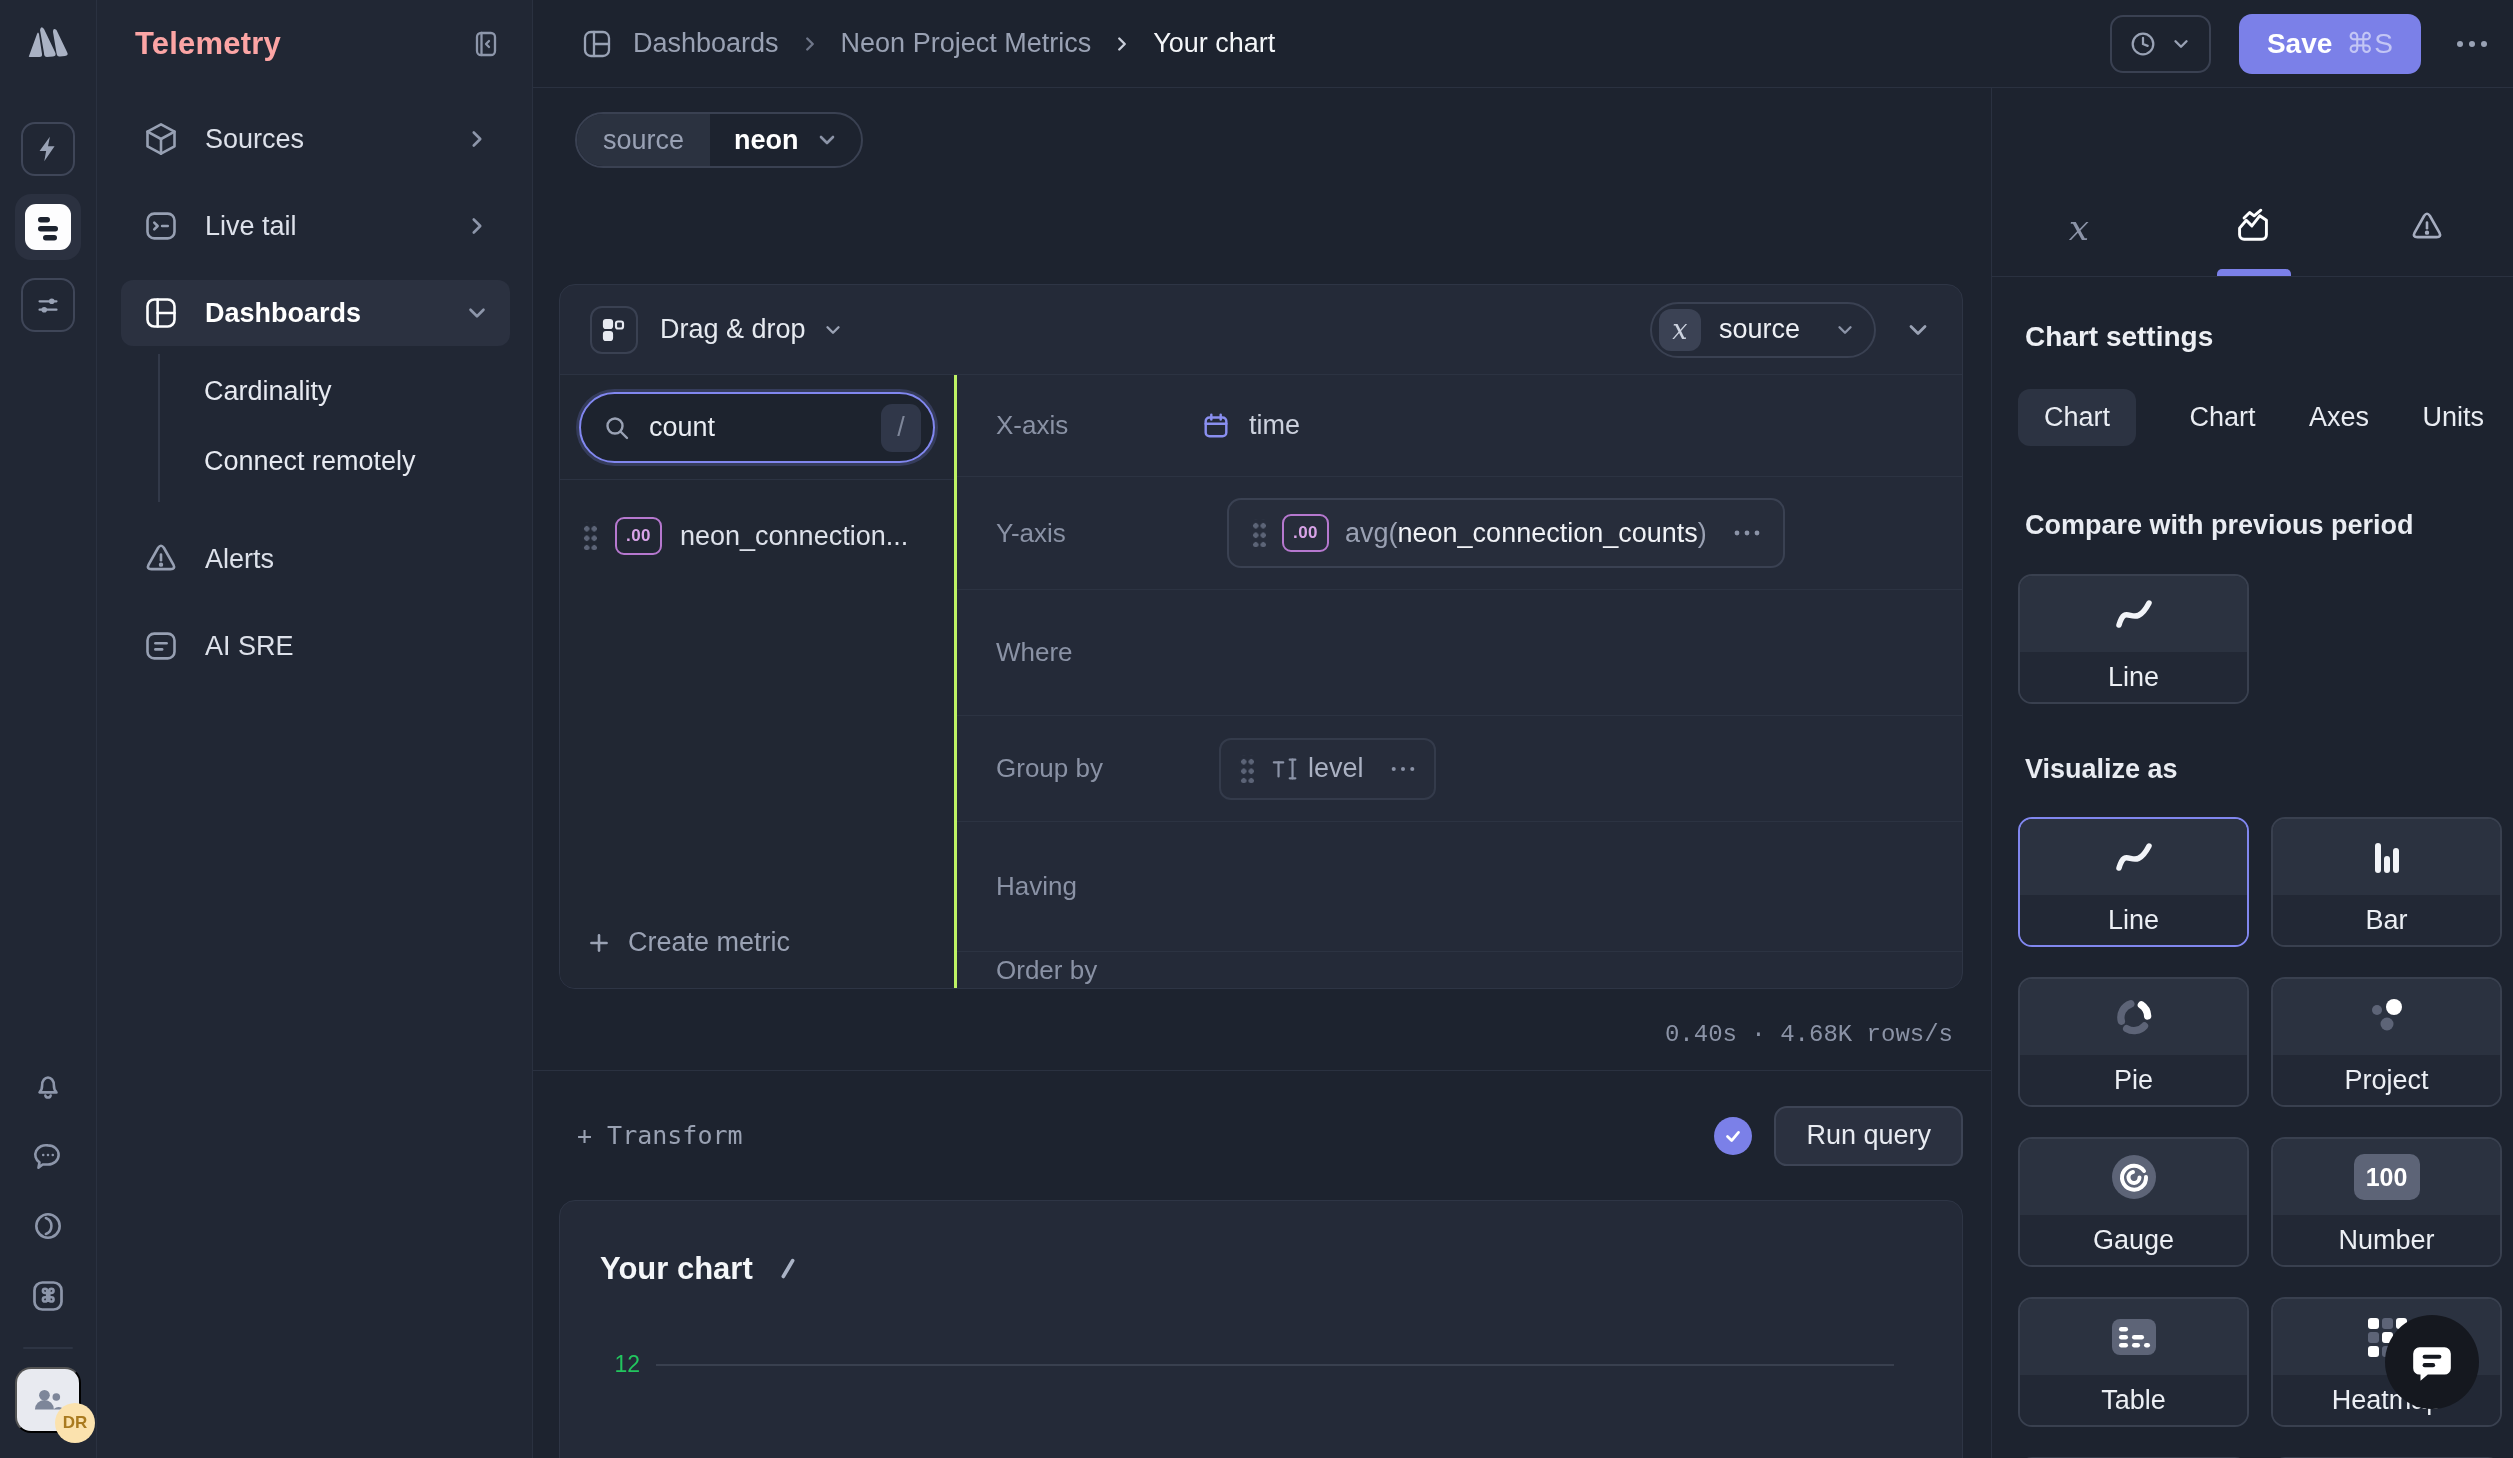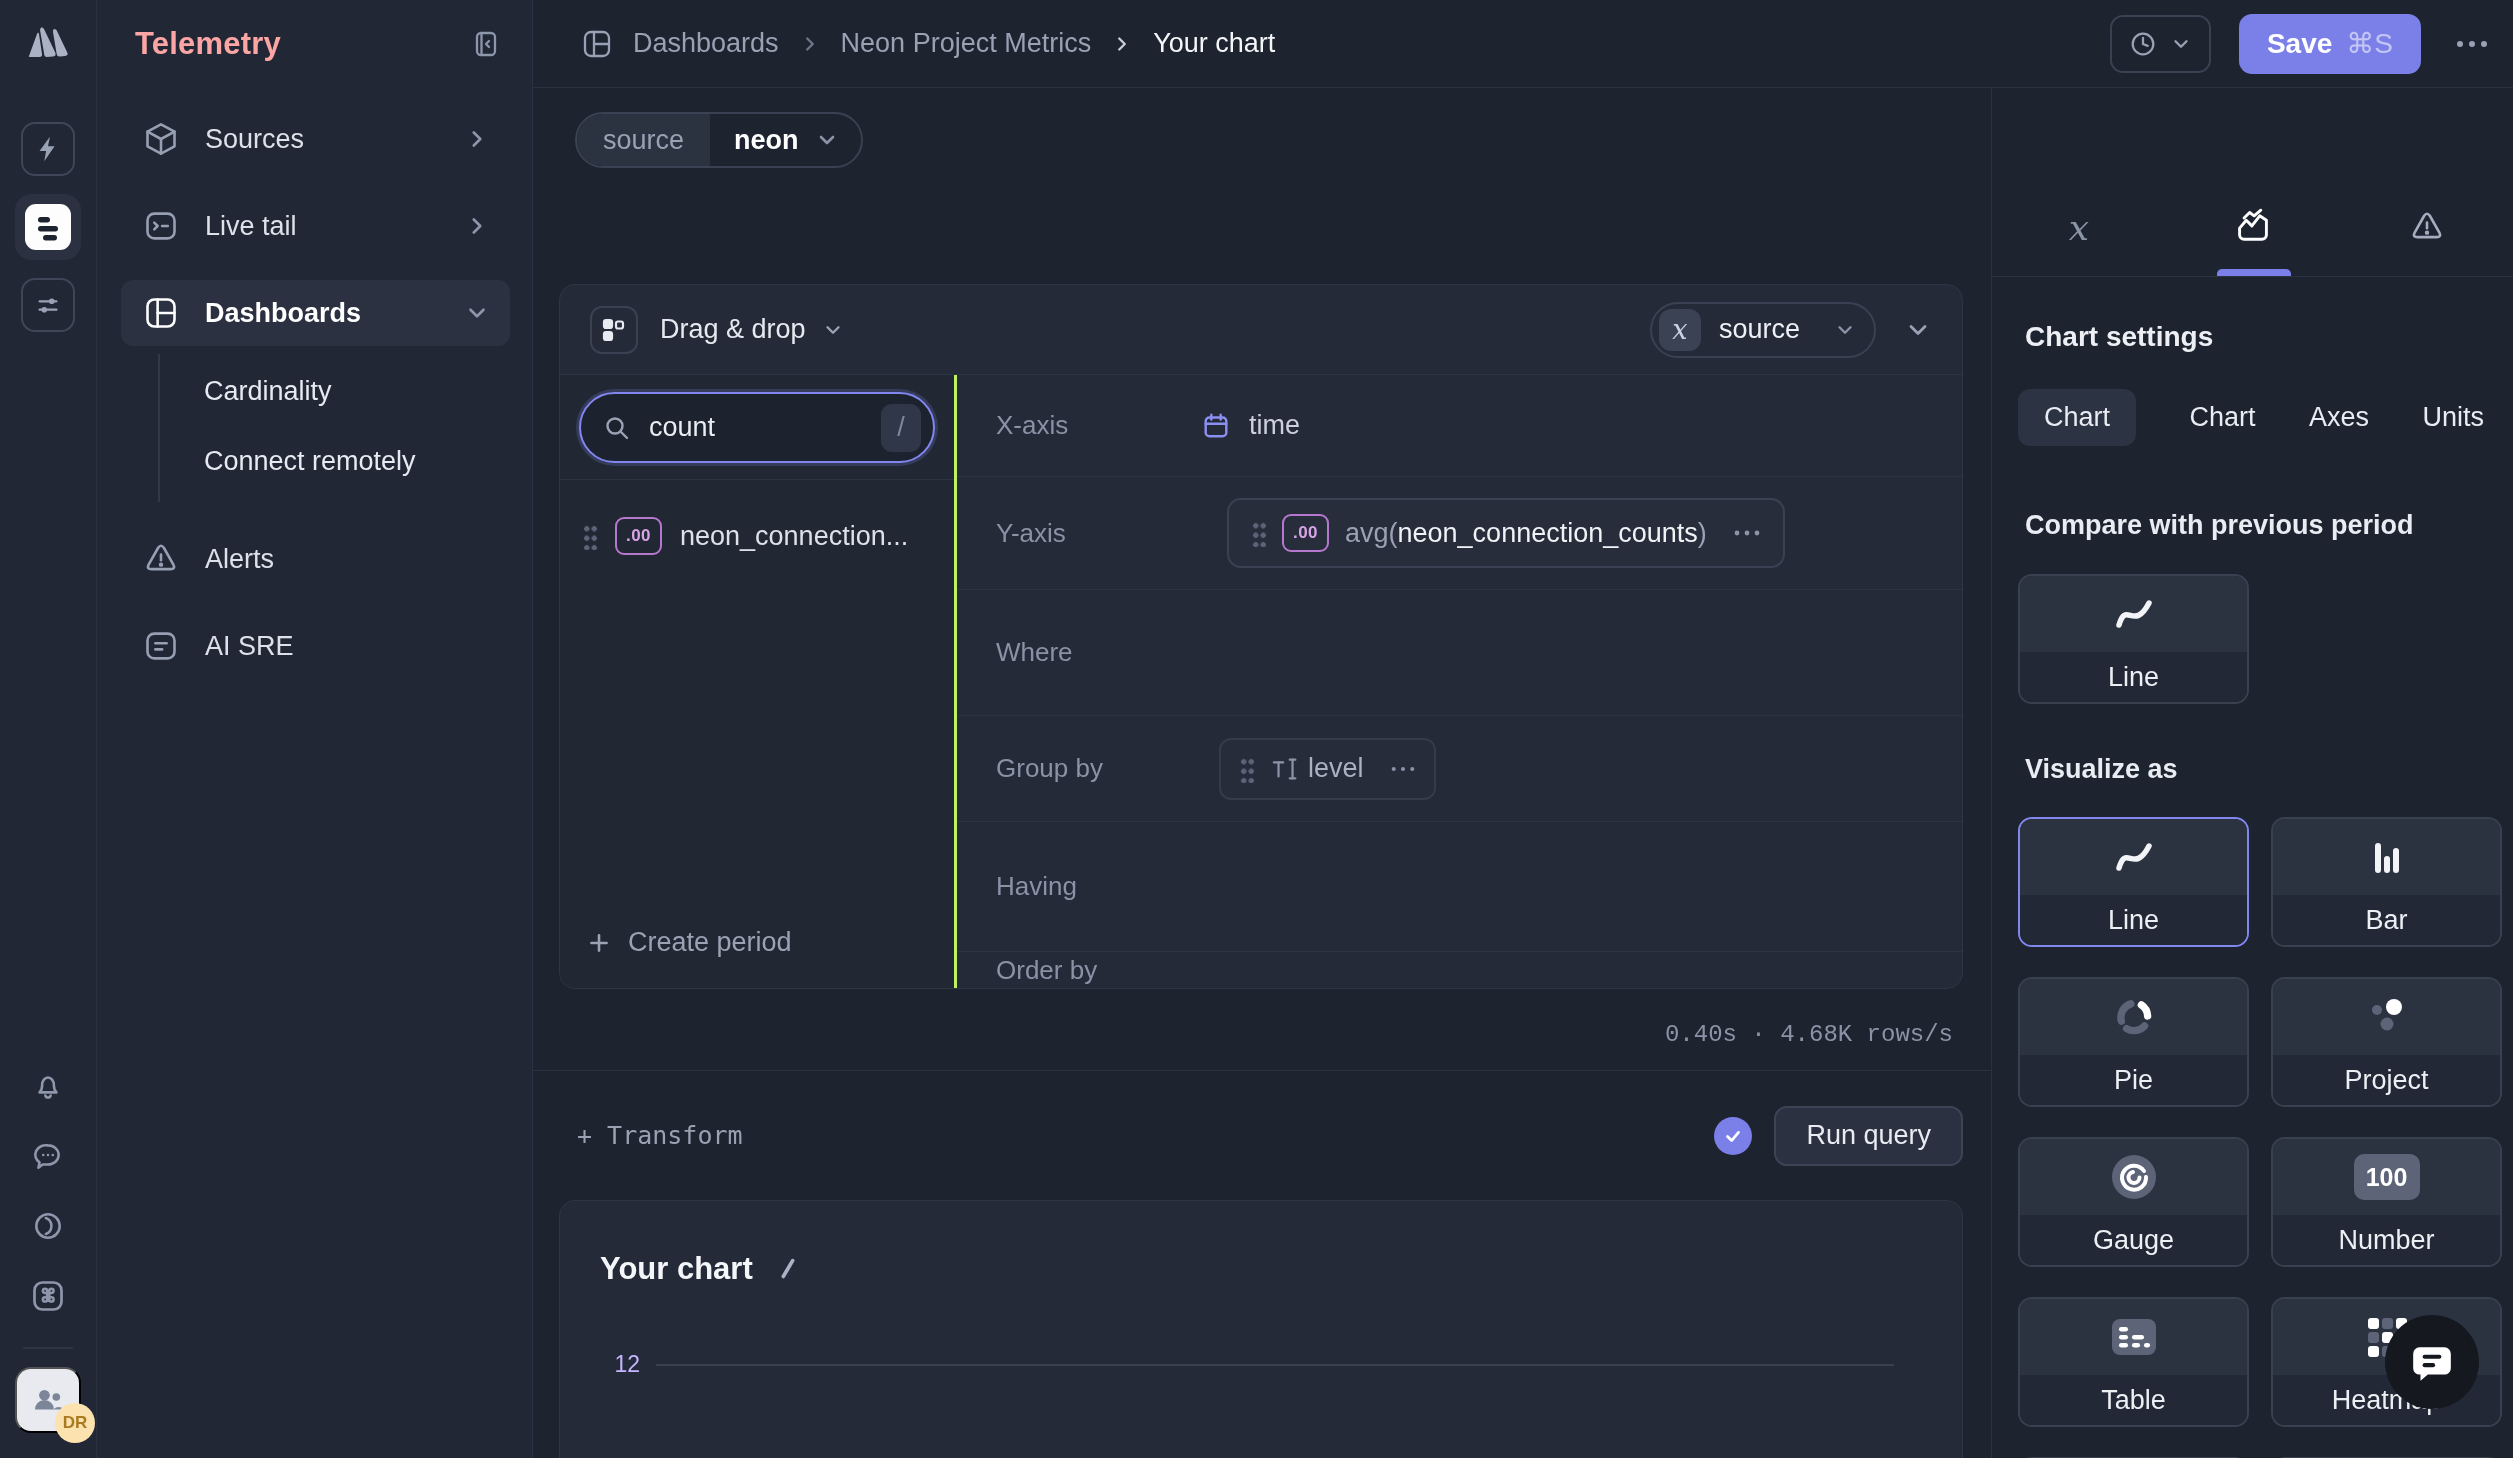--- a/index.html
+++ b/index.html
@@ -107,21 +107,21 @@
   .transform-btn { background:none; border:none; font-family:"DejaVu Sans Mono", monospace; font-size:25px; color:#99a1b2; }
   .run-group { margin-left:auto; display:flex; align-items:center; gap:22px; }
   .check-circle { width:38px; height:38px; border-radius:50%; background:#7b80e8; display:flex; align-items:center; justify-content:center; color:#ffffff; }
   .run-btn { height:60px; padding:0 30px; border:2px solid #3d4455; border-radius:13px; background:#2b3140; color:#e8ebf1; font-size:27px; font-family:inherit; }
 
   .chart-card { margin:0 28px 0 26px; height:259px; flex:none; background:#242a38; border:1px solid #2e3545; border-radius:16px 16px 0 0; padding:50px 40px 0 40px; }
   .chart-title-row { display:flex; align-items:center; gap:22px; }
   .chart-title { font-size:31px; font-weight:700; color:#f4f6f9; }
   .edit-icon { color:#aab3c6; display:flex; }
   .tick-row { margin-top:64px; display:flex; align-items:center; }
-  .tick-label { width:40px; text-align:right; font-size:23px; color:#c4b5fd; flex:none; }
+  .tick-label { width:40px; text-align:right; font-size:23px; color:#22c55e; flex:none; }
   .tick-line { flex:1; height:2px; background:#39404f; margin:0 28px 0 16px; }
 
   
   .panel { width:523px; flex:none; border-left:1px solid #2a3140; display:flex; flex-direction:column; overflow:hidden; }
   .panel-tabs { height:189px; flex:none; position:relative; border-bottom:1px solid #2a3140; display:flex; align-items:flex-end; padding-bottom:24px; }
   .ptab { flex:1; display:flex; align-items:center; justify-content:center; background:none; border:none; color:#8b93a7; height:50px; }
   .ptab.active { color:#ffffff; }
   .ptab .x-glyph { font-family:"DejaVu Serif", serif; font-style:italic; font-size:36px; }
   .ptab-underline { position:absolute; bottom:0; left:225px; width:74px; height:7px; background:#7b80e8; border-radius:5px 5px 0 0; }
   .panel-body { padding:0 16px 0 26px; }
@@ -468,21 +468,21 @@
                   <span class="metric-label">neon_connection...</span>
                 </div>
               </div>
               <button class="create-row">
                 <span class="plus">
                   <svg viewBox="0 0 24 24" width="26" height="26" fill="none" stroke="currentColor" stroke-width="2.4" stroke-linecap="round">
                       <line x1="12" y1="5" x2="12" y2="19"></line>
                       <line x1="5" y1="12" x2="19" y2="12"></line>
                     </svg>
                 </span>
-                <span class="create-label">Create period</span>
+                <span class="create-label">Create metric</span>
               </button>
             </div>
 
             <div class="qc-right">
               <div class="q-row row-xaxis">
                 <span class="q-label">X-axis</span>
                 <span class="xaxis-val">
                   <span class="cal-icon">
                     <svg viewBox="0 0 32 32" width="30" height="30" fill="none" stroke="currentColor" stroke-width="2.6" stroke-linecap="round" stroke-linejoin="round">
                       <rect x="5" y="7" width="22" height="20" rx="4"></rect>

